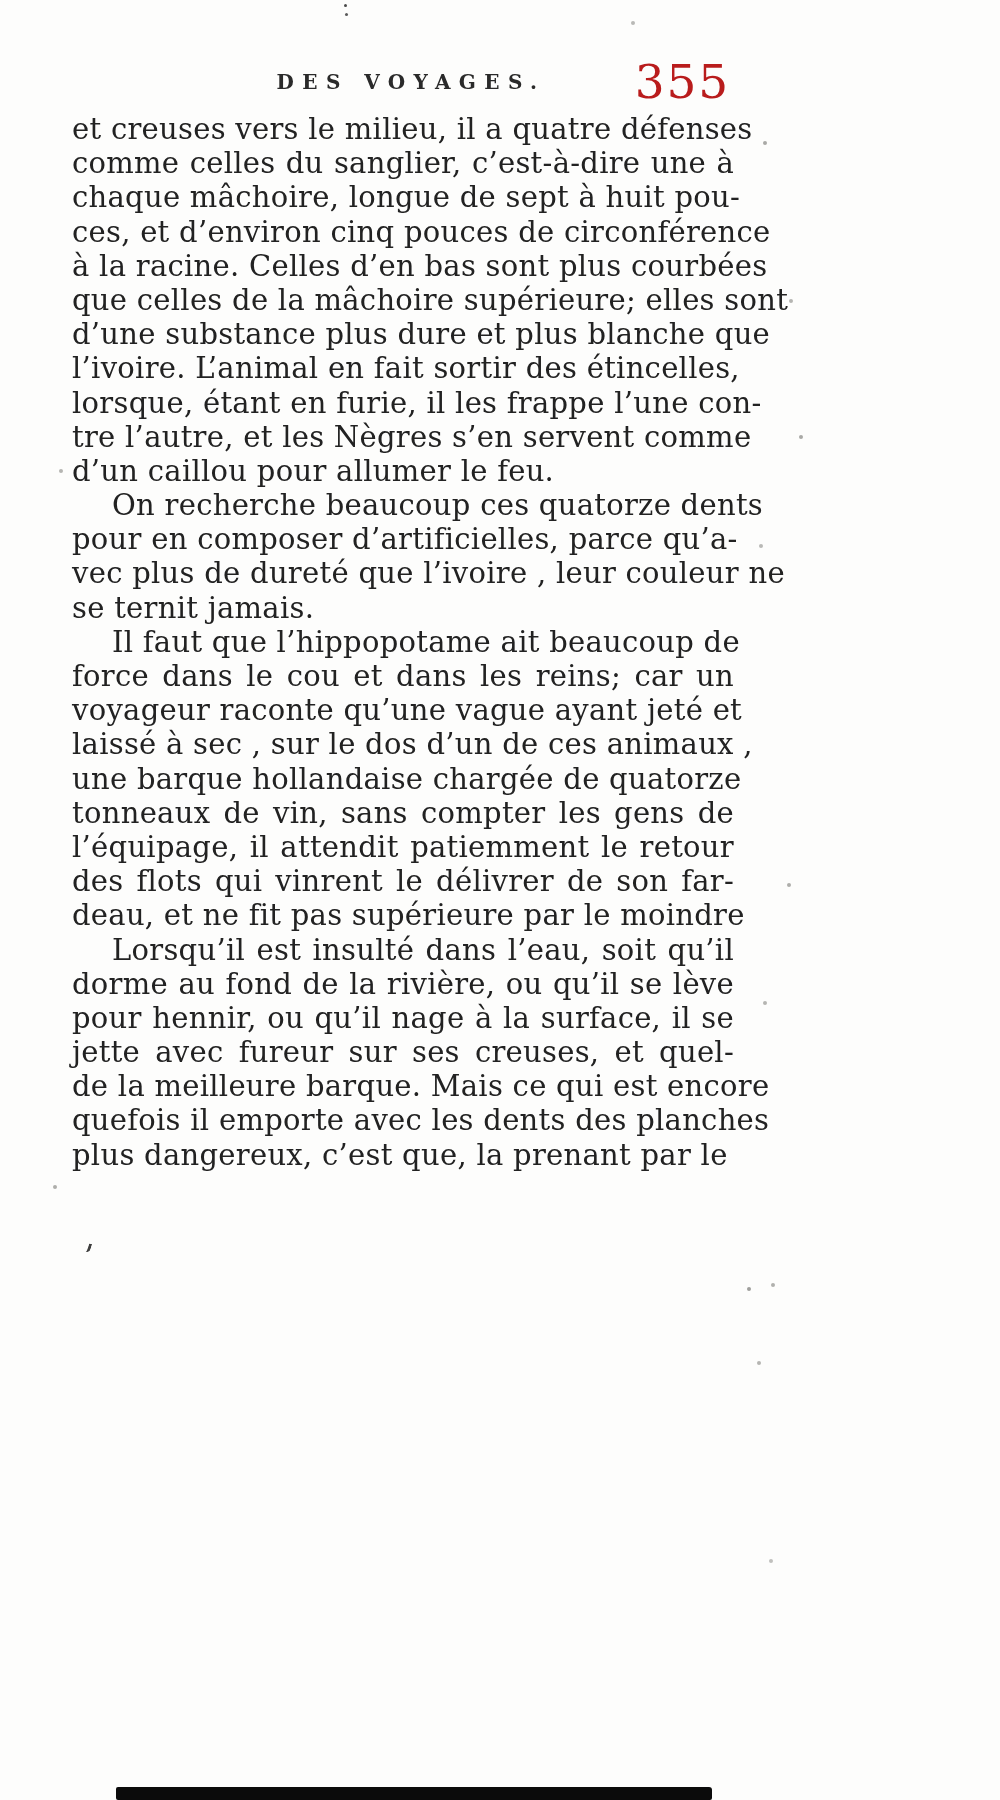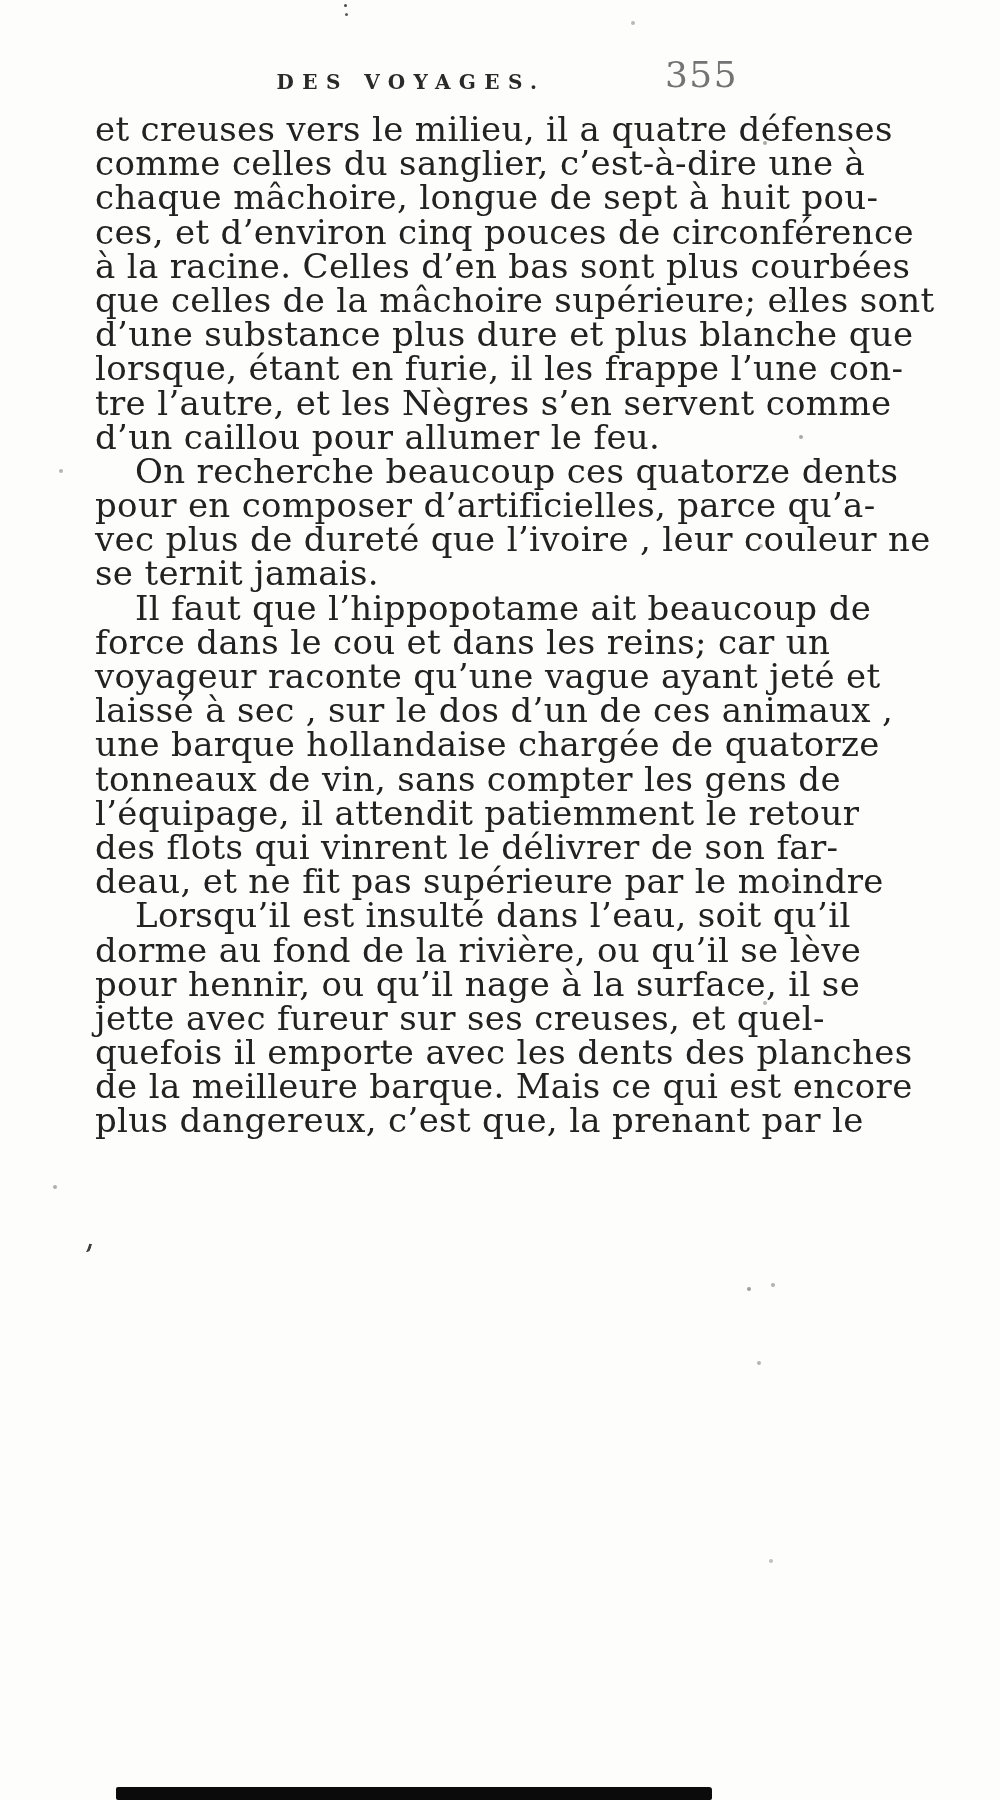--- a/index.html
+++ b/index.html
@@ -30,32 +30,32 @@
     left: 0; right: 0;
     top: 12px;
     text-align: center;
     font-size: 20px;
     letter-spacing: 0.42em;
     font-weight: 600;
     color: #2a2a2a;
   }
   .page-number {
     position: absolute;
-    right: 4px;
+    right: 12px;
     top: -4px;
-    font-size: 36px;
+    font-size: 47px;
     letter-spacing: 0.04em;
-    color: #737373;
+    color: #b91c1c;
   }
   .text-block {
     position: absolute;
-    left: 95px;
+    left: 72px;
     top: 112px;
     width: 662px;
-    font-size: 34px;
+    font-size: 29px;
     color: #222;
   }
   .line {
     height: 34.2px;
     line-height: 34.2px;
     white-space: nowrap;
     text-align: justify;
     text-align-last: justify;
     letter-spacing: 0.01em;
   }
@@ -128,42 +128,43 @@
   </div>
 
   <div class="text-block">
       <div class="line">et creuses vers le milieu, il a quatre défenses</div>
       <div class="line">comme celles du sanglier, c’est-à-dire une à</div>
       <div class="line">chaque mâchoire, longue de sept à huit pou-</div>
       <div class="line">ces, et d’environ cinq pouces de circonférence</div>
       <div class="line">à la racine. Celles d’en bas sont plus courbées</div>
       <div class="line">que celles de la mâchoire supérieure; elles sont</div>
       <div class="line">d’une substance plus dure et plus blanche que</div>
+      <div class="line">l’ivoire. L’animal en fait sortir des étincelles,</div>
       <div class="line">lorsque, étant en furie, il les frappe l’une con-</div>
       <div class="line">tre l’autre, et les Nègres s’en servent comme</div>
       <div class="line last">d’un caillou pour allumer le feu.</div>
       <div class="line indent">On recherche beaucoup ces quatorze dents</div>
       <div class="line">pour en composer d’artificielles, parce qu’a-</div>
       <div class="line">vec plus de dureté que l’ivoire , leur couleur ne</div>
       <div class="line last">se ternit jamais.</div>
       <div class="line indent">Il faut que l’hippopotame ait beaucoup de</div>
       <div class="line">force dans le cou et dans les reins; car un</div>
       <div class="line">voyageur raconte qu’une vague ayant jeté et</div>
       <div class="line">laissé à sec , sur le dos d’un de ces animaux ,</div>
       <div class="line">une barque hollandaise chargée de quatorze</div>
       <div class="line">tonneaux de vin, sans compter les gens de</div>
       <div class="line">l’équipage, il attendit patiemment le retour</div>
       <div class="line">des flots qui vinrent le délivrer de son far-</div>
       <div class="line">deau, et ne fit pas supérieure par le moindre</div>
       <div class="line indent">Lorsqu’il est insulté dans l’eau, soit qu’il</div>
       <div class="line">dorme au fond de la rivière, ou qu’il se lève</div>
       <div class="line">pour hennir, ou qu’il nage à la surface, il se</div>
       <div class="line">jette avec fureur sur ses creuses, et quel-</div>
+      <div class="line">de la meilleure barque. Mais ce qui est encore</div>
       <div class="line">quefois il emporte avec les dents des planches</div>
-      <div class="line">de la meilleure barque. Mais ce qui est encore</div>
       <div class="line last">plus dangereux, c’est que, la prenant par le</div>
     </div>
 
   <div class="ink-mark-top"></div>
   <div class="ink-mark-bottom"></div>
   <div class="scan-noise"></div>
   <div class="bottom-bar"></div>
 
 </div>
 

